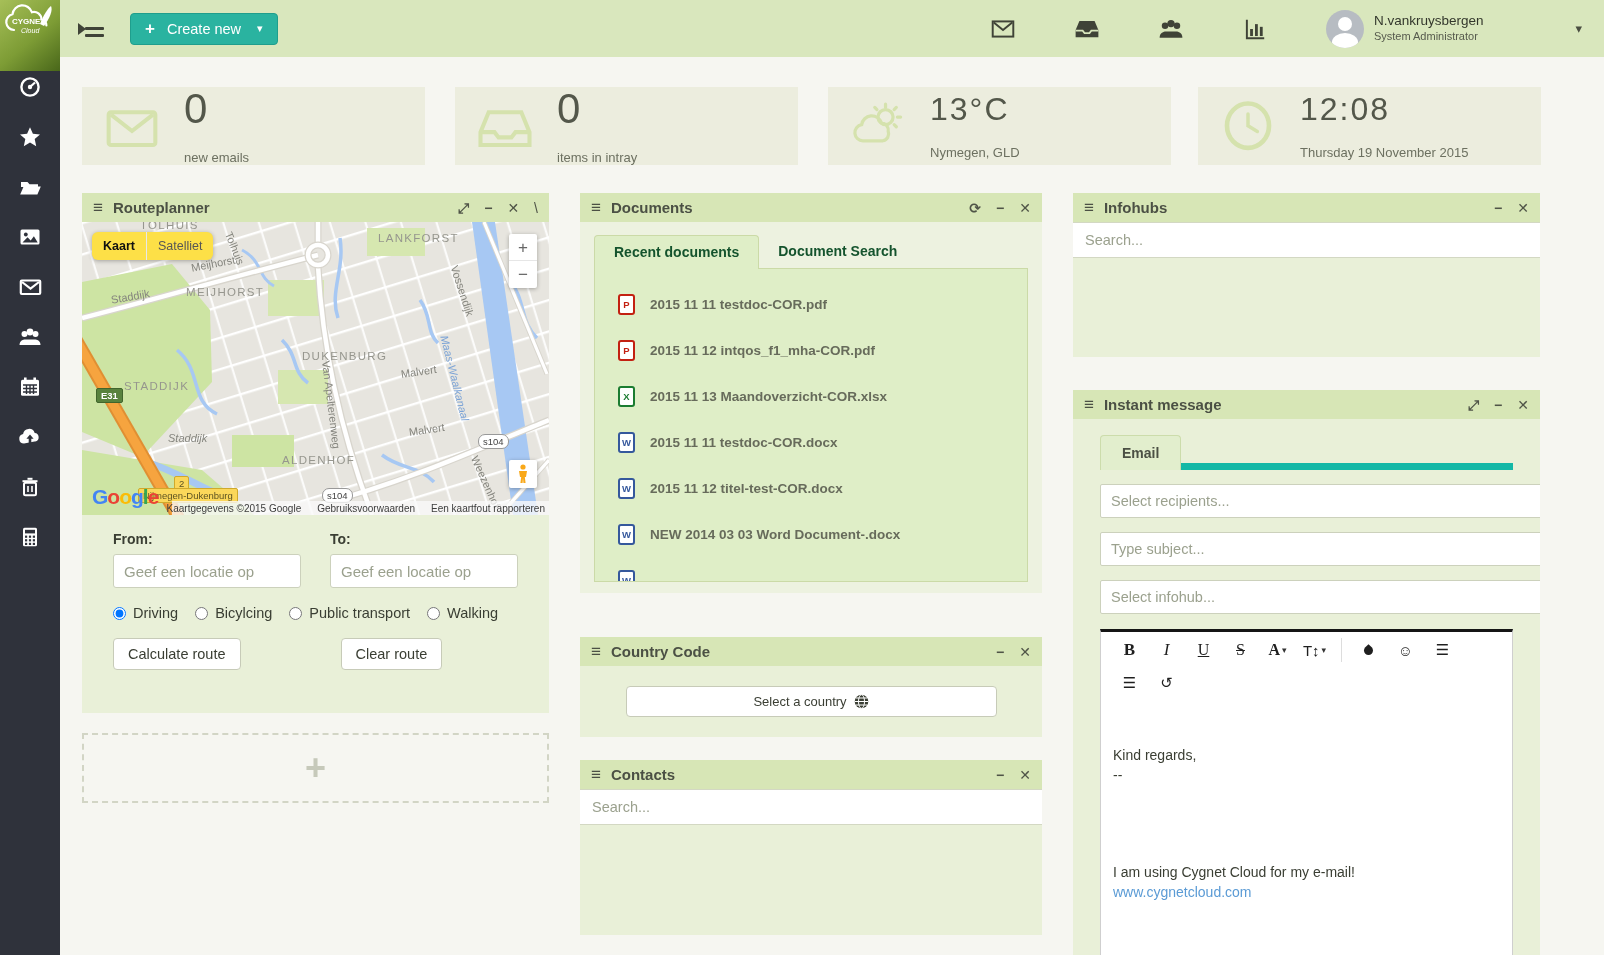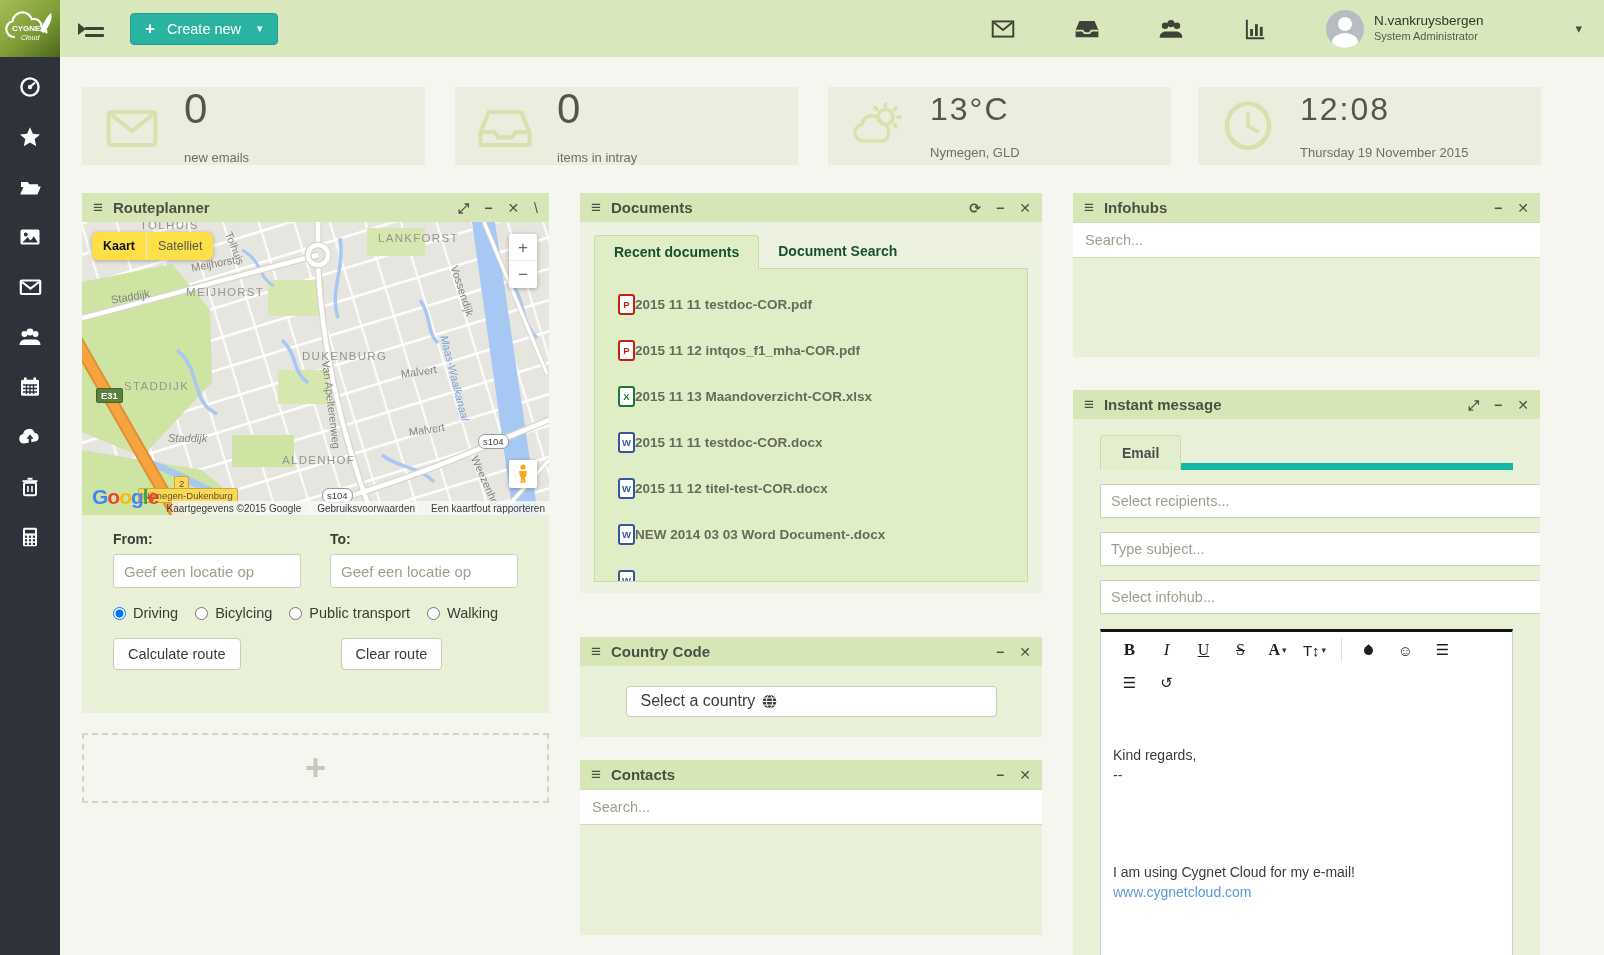--- a/index.html
+++ b/index.html
@@ -2,23 +2,23 @@
 <html><head>
 <meta charset="utf-8">
 <style>
   *{box-sizing:border-box;margin:0;padding:0}
   html,body{width:1604px;height:955px;overflow:hidden;background:#f6f6f1;
     font-family:"Liberation Sans","DejaVu Sans",sans-serif;}
   #app{position:relative;width:1604px;height:955px;overflow:hidden}
 
   
   .sidebar{position:absolute;left:0;top:0;width:60px;height:955px;background:#2f323b;z-index:30}
-  .logo{position:absolute;left:0;top:0;width:60px;height:57px;
+  .logo{position:absolute;left:0;top:0;width:60px;height:71px;
     background:linear-gradient(140deg,#a6bf58 0%,#7d9c35 55%,#49671a 100%);
-    display:flex;align-items:center;justify-content:center}
+    display:flex;justify-content:center}
   .side-icons{position:absolute;top:62px;left:0;width:60px;display:flex;flex-direction:column;align-items:center}
   .side-item{width:60px;height:50px;display:flex;align-items:center;justify-content:center;cursor:pointer}
 
   
   .topbar{position:absolute;left:60px;top:0;width:1544px;height:57px;background:#d9e7bd;z-index:20;
     display:flex;align-items:center}
   .menu-toggle{margin-left:18px;width:26px;height:20px;position:relative;cursor:pointer}
   .menu-toggle i{position:absolute;right:0;height:3.5px;background:#3f4337;border-radius:1px}
   .menu-toggle i:nth-child(1){top:1px;width:19px}
   .menu-toggle i:nth-child(2){top:8px;width:19px}
@@ -106,29 +106,29 @@
   .tab{padding:0 19px;line-height:33px;font-weight:bold;font-size:14px;color:#14532d;cursor:pointer}
   .tab.on{background:#dfeec7;border:1px solid #cbdaa7;border-bottom:none;border-radius:4px 4px 0 0}
   .doc-list{background:#dfeec7;border:1px solid #cbdaa7;margin-top:-1px;height:314px;overflow:hidden;padding-top:12px}
   .doc-row{height:46px;display:flex;align-items:center;padding-left:23px;cursor:pointer}
   .ficon{width:17px;height:21px;border:2px solid currentColor;border-radius:3px;display:flex;align-items:center;
     justify-content:center;font-size:9.5px;font-weight:bold;flex:none;background:#fff}
   .ficon::after{content:attr(data-letter)}
   .ficon[data-letter="P"]{color:#c32011}
   .ficon[data-letter="X"]{color:#1b7c31}
   .ficon[data-letter="W"]{color:#35589c}
-  .fname{font-weight:bold;font-size:13.5px;color:#676b5b}
+  .fname{margin-left:15px;font-weight:bold;font-size:13.5px;color:#676b5b}
 
   
   .s-input{display:block;width:100%;height:36px;border:1px solid #d3d8c3;border-left:none;border-right:none;
     padding:0 12px;font-size:14.5px;color:#3a3e33;font-family:inherit;background:#fff}
 
   
   .cc-body{height:70px;display:flex;align-items:center;justify-content:center}
-  .cc-btn{width:371px;height:31px;display:flex;align-items:center;gap:7px;font-size:16px}
+  .cc-btn{width:371px;height:31px;display:flex;align-items:center;justify-content:center;gap:7px;font-size:13px}
 
   
   .im-body{padding:16px 27px 0 27px}
   .im-tabs{border-bottom:7px solid #14b8a6;height:35px}
   .im-tab{display:inline-block;background:#e2eecd;border:1px solid #ccdcab;border-bottom:none;
     border-radius:4px 4px 0 0;padding:0 21px;line-height:34px;font-weight:bold;font-size:14px;color:#4b5044;cursor:pointer}
   .im-input{display:block;width:465px;height:34px;margin-top:14px;border:1px solid #ccd1bc;border-radius:2px;
     padding:0 10px;font-size:14.5px;color:#3a3e33;font-family:inherit;background:#fff}
   .editor{margin-top:15px;background:#fff;border:1px solid #cfcfcf;border-top:3px solid #151515;min-height:330px}
   .tb-row{display:flex;align-items:center;padding:3px 10px}

